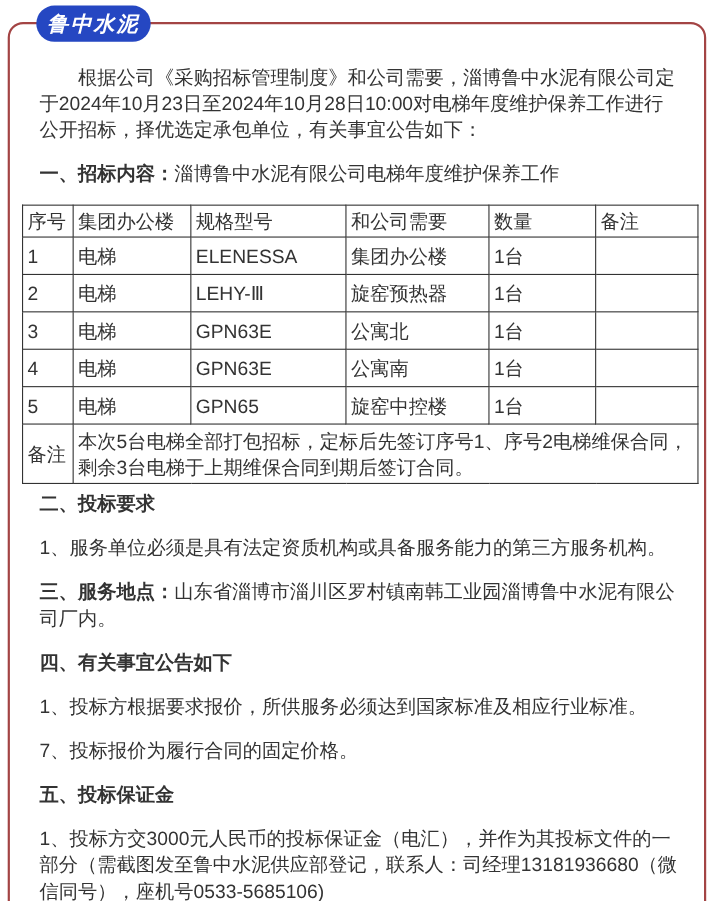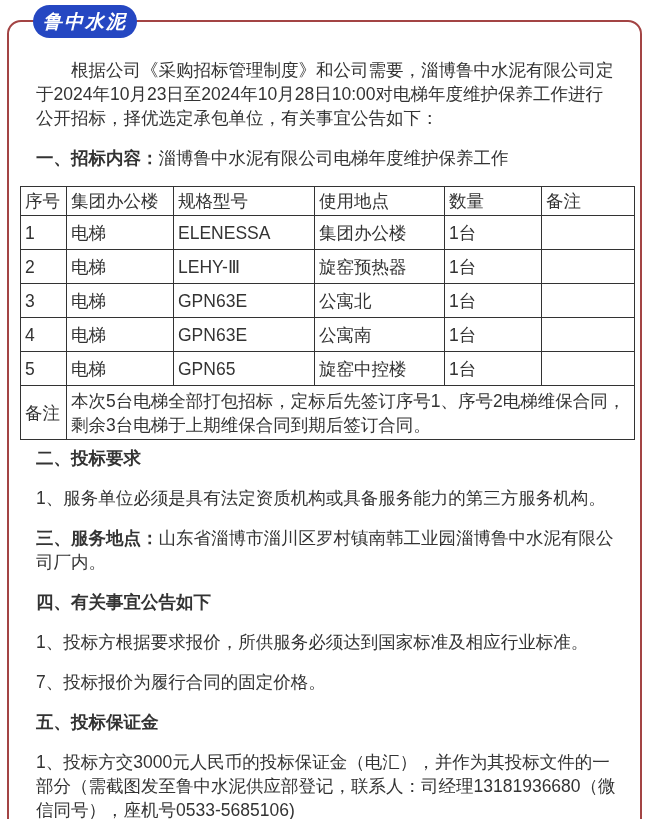--- a/index.html
+++ b/index.html
@@ -85,21 +85,21 @@
         <col style="width:141px">
       <col style="width:130px">
         <col style="width:97px">
         <col style="width:93px">
     </colgroup>
     <thead>
       <tr>
         <th>序号</th>
         <th>集团办公楼</th>
         <th>规格型号</th>
-        <th>使用地点</th>
+        <th>和公司需要</th>
         <th>数量</th>
         <th>备注</th>
       </tr>
     </thead>
     <tbody>
       <tr>
         <td>1</td>
         <td>电梯</td>
         <td>ELENESSA</td>
         <td>集团办公楼</td>

